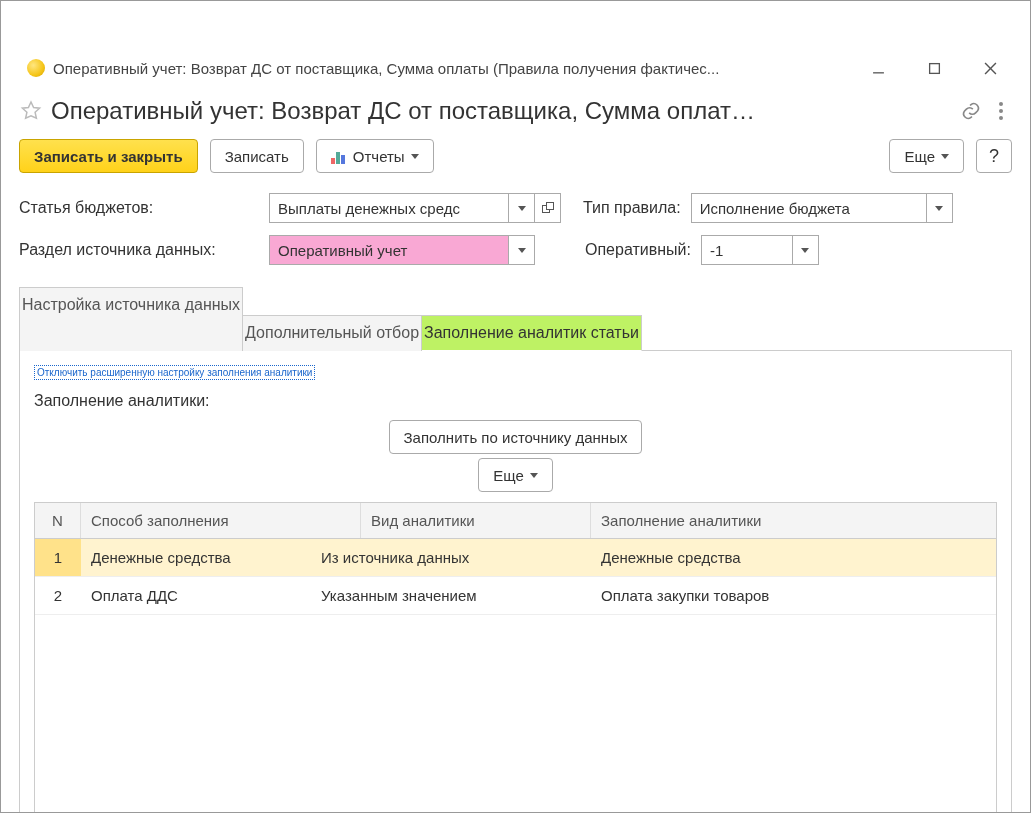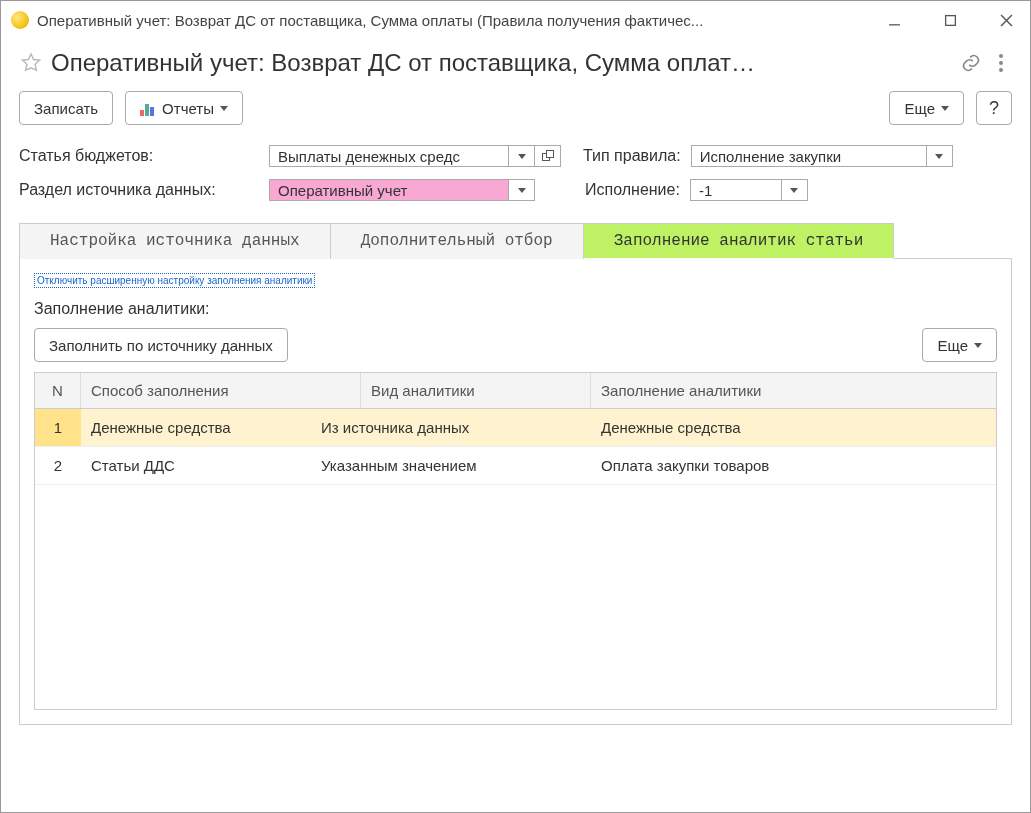--- a/index.html
+++ b/index.html
@@ -1,18 +1,18 @@
 <!DOCTYPE html>
 <html><head>
 <meta charset="utf-8">
 <style>
 * { box-sizing: border-box; margin: 0; padding: 0; }
 body { font-family: Arial, sans-serif; font-size: 14px; color: #333; background: #fff; width: 1031px; height: 813px; overflow: hidden; border: 1px solid #999; }
 
-.titlebar { height: 38px; display: flex; align-items: center; padding: 0 10px; background: #fff; }
+.titlebar { height: 38px; display: flex; align-items: center; padding: 0 26px; background: #fff; margin-top: 48px; }
 .titlebar .app-icon { width: 18px; height: 18px; border-radius: 50%; background: radial-gradient(circle at 35% 35%, #ffe680, #f5c518 60%, #d4a000); margin-right: 8px; flex-shrink: 0; }
 .titlebar .title-text { flex: 1; font-size: 15px; color: #444; white-space: nowrap; overflow: hidden; text-overflow: ellipsis; }
 .titlebar .win-controls { display: flex; gap: 28px; margin-left: 16px; }
 .titlebar .win-btn { width: 28px; height: 28px; display: flex; align-items: center; justify-content: center; cursor: pointer; color: #555; }
 .titlebar .win-btn svg { width: 13px; height: 13px; }
 
 .header { display: flex; align-items: center; padding: 10px 18px 14px 18px; gap: 8px; }
 .header .star-icon { width: 24px; height: 24px; color: #bbb; flex-shrink: 0; }
 .header .page-title { font-size: 24px; color: #333; flex: 1; white-space: nowrap; overflow: hidden; text-overflow: ellipsis; }
 .header .link-icon { width: 22px; height: 22px; color: #888; cursor: pointer; }
@@ -27,36 +27,36 @@
 .spacer { flex: 1; }
 .btn .chart-icon { width: 16px; height: 16px; display: inline-flex; align-items: flex-end; gap: 1px; }
 .btn .chart-icon i { width: 4px; background: #5a9; }
 .btn .chart-icon i:nth-child(1){height:6px;background:#e66;}
 .btn .chart-icon i:nth-child(2){height:12px;background:#5a9;}
 .btn .chart-icon i:nth-child(3){height:9px;background:#57d;}
 
 .form-row { display: flex; align-items: center; padding: 6px 18px; gap: 10px; }
 .form-label { font-size: 16px; color: #333; white-space: nowrap; }
 .field-wrap { display: flex; align-items: stretch; }
-.field { height: 22px; border: 1px solid #aaa; padding: 0 8px; font-size: 15px; background: #fff; display: flex; align-items: center; }
+.field { height: 30px; border: 1px solid #aaa; padding: 0 8px; font-size: 15px; background: #fff; display: flex; align-items: center; }
 .field.highlight { background: #f9a8d4; }
 .field-btn { width: 26px; border: 1px solid #aaa; border-left: none; background: #fff; display: flex; align-items: center; justify-content: center; cursor: pointer; }
 .field-btn .caret { width: 0; height: 0; border-left: 4px solid transparent; border-right: 4px solid transparent; border-top: 5px solid #555; }
 .field-btn svg { width: 12px; height: 12px; }
 
 .tabs-wrap { padding: 16px 18px 0 18px; }
 .tabs { display: flex; border-bottom: 1px solid #ccc; }
-.tab { padding: 8px 30px; font-size: 16px; color: #555; border: 1px solid transparent; border-bottom: none; cursor: pointer; margin-bottom: -1px; background: #f4f4f4; border-color: #ccc; font-family: Liberation Mono, monospace; }
-.tab + .tab { border-left: none; }
+.tab { padding: 8px 2px; font-size: 16px; color: #555; border: 1px solid transparent; border-bottom: none; cursor: pointer; margin-bottom: -1px; background: #f4f4f4; border-color: #ccc; }
+.tab + .tab { border-left: none; margin-top: 28px; }
 .tab.active { background: #bef264; border-color: #ccc; border-bottom: 1px solid #fff; color: #333; }
 
 .tab-content { border: 1px solid #ccc; border-top: none; padding: 12px 14px 14px 14px; }
 .link { color: #1a66cc; font-size: 10px; cursor: pointer; border: 1px dotted #1a66cc; padding: 1px 2px; display: inline-block; }
 .section-label { font-size: 16px; color: #333; margin: 12px 0 10px 0; }
-.inner-bar { display: flex; align-items: flex-end; gap: 2px; margin-bottom: 10px; }
+.inner-bar { display: flex; align-items: center; gap: 2px; margin-bottom: 10px; flex-direction: column; }
 
 .grid { border: 1px solid #ccc; }
 .grid-head { display: flex; background: #f4f4f4; border-bottom: 1px solid #ccc; }
 .gh { padding: 9px 10px; font-size: 15px; color: #555; border-right: 1px solid #ddd; }
 .gh:last-child { border-right: none; }
 .col-n { width: 46px; text-align: center; }
 .col-a { width: 230px; }
 .col-b { width: 280px; }
 .col-c { flex: 1; }
 .grid-body { height: 300px; overflow: auto; background: #fff; }
@@ -100,20 +100,21 @@
       <path fill="none" stroke="currentColor" stroke-width="1.8" d="M10 14a5 5 0 0 0 7 0l2-2a5 5 0 0 0-7-7l-1 1M14 10a5 5 0 0 0-7 0l-2 2a5 5 0 0 0 7 7l1-1"></path>
     </svg>
   <div class="kebab-icon">
       <span></span>
       <span></span>
       <span></span>
     </div>
 </div>
 
 <div class="toolbar">
+  <button class="btn btn-primary">Записать и закрыть</button>
   <button class="btn">Записать</button>
   <button class="btn">
     <span class="chart-icon">
         <i></i>
         <i></i>
         <i></i>
       </span>
     <span>Отчеты</span>
     <span class="dd-caret"></span>
   </button>
@@ -134,36 +135,36 @@
       </div>
     <div class="field-btn">
       <svg viewBox="0 0 12 12">
           <rect x="0.5" y="3.5" width="7" height="7" fill="none" stroke="#555"></rect>
           <rect x="4.5" y="0.5" width="7" height="7" fill="#fff" stroke="#555"></rect>
         </svg>
     </div>
   </div>
   <div class="form-label" style="margin-left:12px">Тип правила:</div>
   <div class="field-wrap">
-    <div class="field" style="width:236px">Исполнение закупки</div>
+    <div class="field" style="width:236px">Исполнение бюджета</div>
     <div class="field-btn">
         <span class="caret"></span>
       </div>
   </div>
 </div>
 
 <div class="form-row">
   <div class="form-label" style="width:240px">Раздел источника данных:</div>
   <div class="field-wrap">
     <div class="field highlight" style="width:240px">Оперативный учет</div>
     <div class="field-btn">
         <span class="caret"></span>
       </div>
   </div>
-  <div class="form-label" style="margin-left:40px">Исполнение:</div>
+  <div class="form-label" style="margin-left:40px">Оперативный:</div>
   <div class="field-wrap">
     <div class="field" style="width:92px">-1</div>
     <div class="field-btn">
         <span class="caret"></span>
       </div>
   </div>
 </div>
 
 <div class="tabs-wrap">
   <div class="tabs" id="tabs">
@@ -191,20 +192,20 @@
       </div>
       <div class="grid-body" id="grid-body">
           <div class="gr sel">
             <div class="gc col-n">1</div>
             <div class="gc col-a">Денежные средства</div>
             <div class="gc col-b">Из источника данных</div>
             <div class="gc col-c">Денежные средства</div>
           </div>
           <div class="gr">
             <div class="gc col-n">2</div>
-            <div class="gc col-a">Статьи ДДС</div>
+            <div class="gc col-a">Оплата ДДС</div>
             <div class="gc col-b">Указанным значением</div>
             <div class="gc col-c">Оплата закупки товаров</div>
           </div>
         </div>
     </div>
   </div>
 </div>
 
 </body></html>

